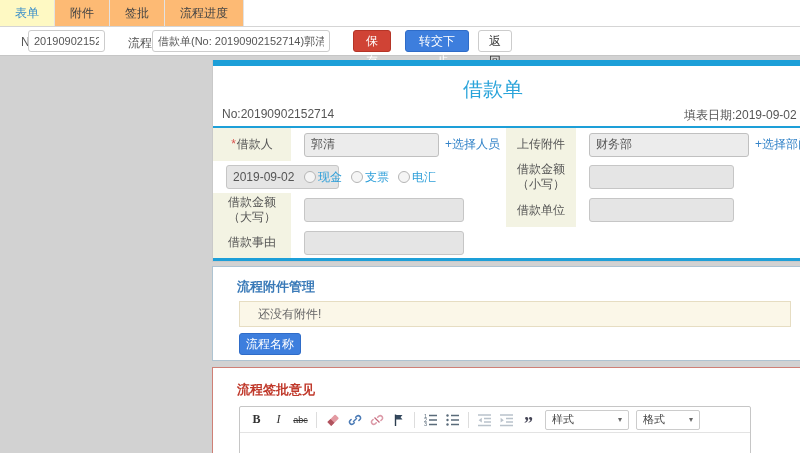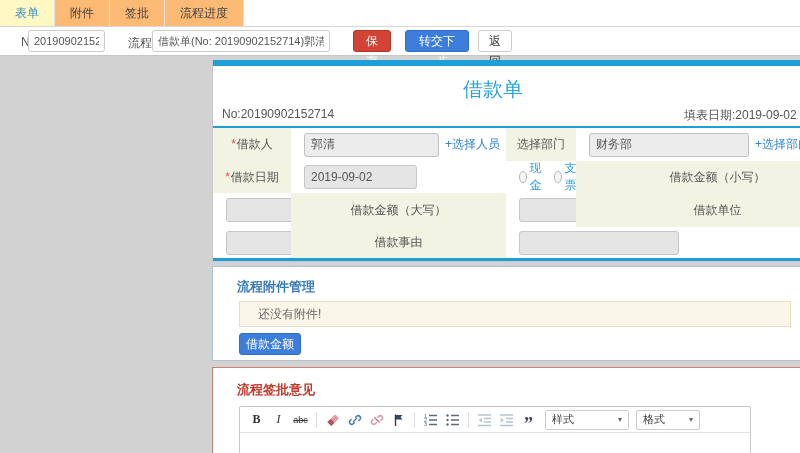--- a/index.html
+++ b/index.html
@@ -169,30 +169,27 @@
   <div class="form-grid">
 
     <div class="lbl">
         <span><span class="req">*</span><span>借款人</span></span>
       </div>
     <div class="fld">
       <input class="ro w135" readonly="" value="郭清" style="">
       <a class="pick">+选择人员</a>
     </div>
     <div class="lbl">
-        <span>选择部门</span>
+        <span>上传附件</span>
       </div>
     <div class="fld">
       <input class="ro w160" readonly="" value="财务部" style="">
       <a class="pick">+选择部门</a>
     </div>
 
-    <div class="lbl">
-        <span><span class="req">*</span><span>借款日期</span></span>
-      </div>
     <div class="fld">
       <input class="w113" value="2019-09-02" style="">
     </div>
     <div class="fld">
       <div class="radio-group">
         <span class="radio-opt">
             <span class="radio-circle"></span>
             <span class="rlabel">现金</span>
           </span>
         <span class="radio-opt">
@@ -231,21 +228,21 @@
     <div class="fld">
       <input class="w160" value="" style="">
     </div>
   </div>
   <div class="divider-thick"></div>
 </div>
 
 <div class="panel-attach">
   <div class="sec-title-blue">流程附件管理</div>
   <div class="warnbar">还没有附件!</div>
-  <div class="upload-btn">借款金额</div>
+  <div class="upload-btn">流程名称</div>
 </div>
 
 <div class="panel-approve">
   <div class="sec-title-red">流程签批意见</div>
   <div class="editor">
     <div class="ed-toolbar">
       <div class="ed-btn">
           <span class="g-bold">B</span>
         </div>
       <div class="ed-btn">

